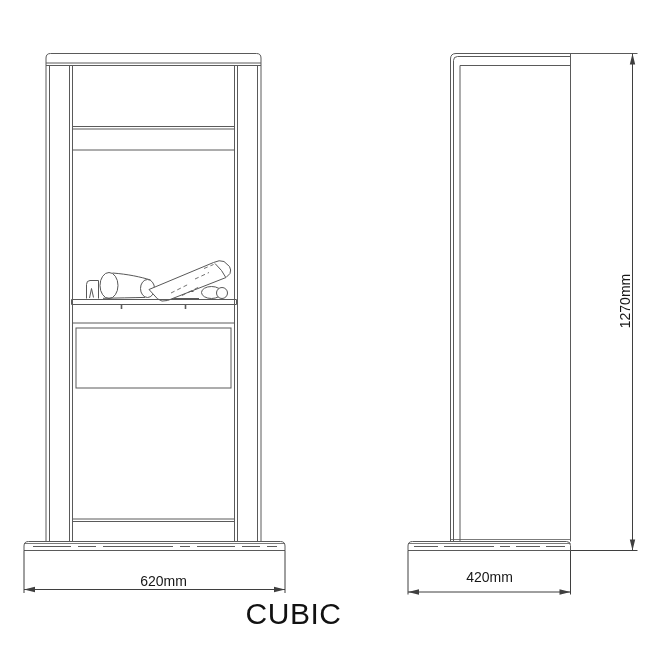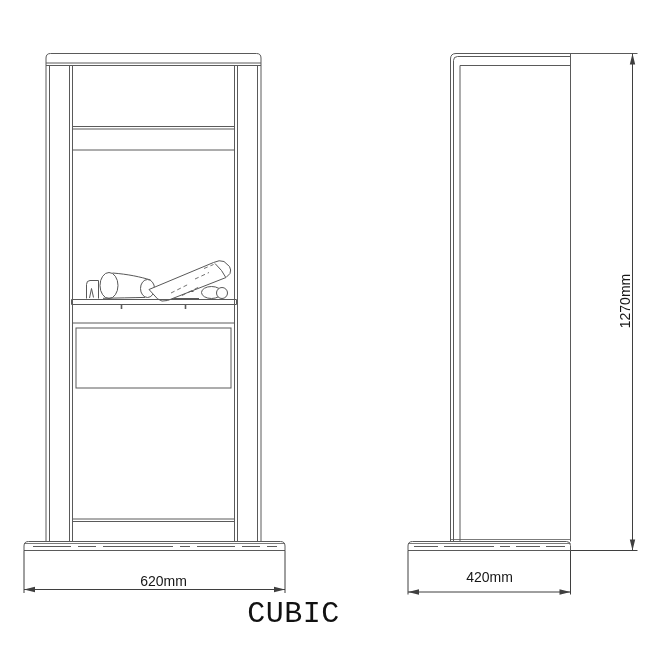--- a/index.html
+++ b/index.html
@@ -33,21 +33,20 @@
     transform-origin: center center;
   }
   .product-title {
     position: absolute;
     color: #111111;
     font-size: 30px;
     line-height: 36px;
     text-align: center;
     letter-spacing: 0.5px;
     white-space: nowrap;
-    font-family: Liberation Mono, monospace;
   }
 </style>
 </head>
 <body>
 
 <div id="canvas">
 
   <svg id="drawing-svg" width="662" height="648" viewBox="0 0 662 648" fill="none" stroke="#5a5a5a" stroke-width="1">
 
     <g>

